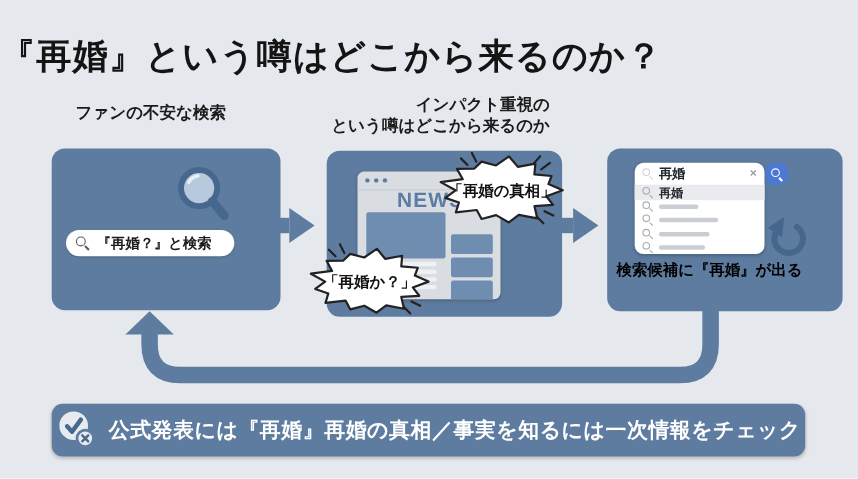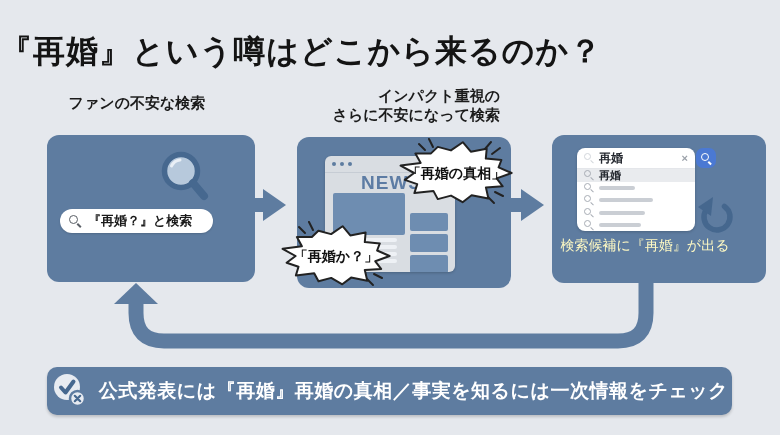--- a/index.html
+++ b/index.html
@@ -74,21 +74,21 @@
     background:#4b79d3;display:flex;align-items:center;justify-content:center;
   }
   .srow{height:12.5px;display:flex;align-items:center;gap:5px;padding:0 7px;}
   .srow.hit{background:#e9ebee;}
   .srow .s{font-size:11px;font-weight:800;color:#23272e;}
   .srow .bar2{height:4px;border-radius:2px;background:#caced4;}
   .w1{width:36px}.w2{width:54px}.w3{width:46px}.w4{width:42px}
   .refresh{position:absolute;left:146px;top:55px;}
   .caption{
     position:absolute;left:0;top:101px;width:186px;text-align:center;
-    color:#fef9c3;font-size:14px;font-weight:400;line-height:19px;white-space:nowrap;
+    color:#000000;font-size:14px;font-weight:700;line-height:19px;white-space:nowrap;
   }
   
   .mg{display:inline-block;width:10px;height:10px;position:relative;flex:0 0 auto;}
   .mg::before{content:"";position:absolute;left:0;top:0;width:5px;height:5px;
     border:1.4px solid #a8adb5;border-radius:50%;}
   .mg::after{content:"";position:absolute;left:6.5px;top:6.5px;width:4px;height:1.4px;
     background:#a8adb5;transform:rotate(45deg);transform-origin:0 0;}
   .mg.faint::before{border-color:#d2d6db;}
   .mg.faint::after{background:#d2d6db;}
   .mg.dark{width:13px;height:13px;}
@@ -115,21 +115,21 @@
   <svg class="loop" width="780" height="435" viewBox="0 0 780 435">
     <path d="M 646 276 L 646 313 Q 646 341 618 341 L 164 341 Q 136 341 136 313 L 136 302" fill="none" stroke="#5e7ca0" stroke-width="15"></path>
     <polygon points="114,304 158,304 136,283" fill="#5e7ca0"></polygon>
   </svg>
 
   <div class="title">『再婚』という噂はどこから来るのか？</div>
 
   <div class="step-label label-1">ファンの不安な検索</div>
   <div class="step-label label-2">
     <div>インパクト重視の</div>
-    <div>さらに不安になって検索</div>
+    <div>という噂はどこから来るのか</div>
   </div>
 
   <div class="slate-box box-1">
     <svg class="big-mag" width="62" height="62" viewBox="0 0 62 62">
       <circle cx="27" cy="24" r="16.5" fill="#b7c9dc" stroke="#46688f" stroke-width="5.5"></circle>
       <path d="M 17.5 19 A 11 11 0 0 1 26 13" fill="none" stroke="#e9eff6" stroke-width="3" stroke-linecap="round"></path>
       <line x1="39" y1="36" x2="50" y2="49" stroke="#46688f" stroke-width="8" stroke-linecap="round"></line>
     </svg>
     <div class="search-pill">
       <span class="mg dark"></span>

